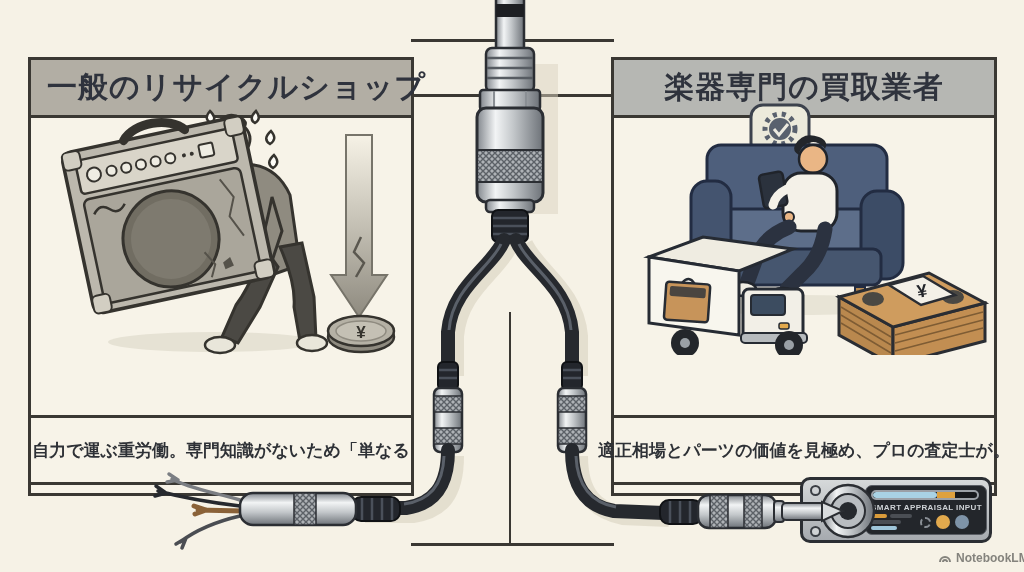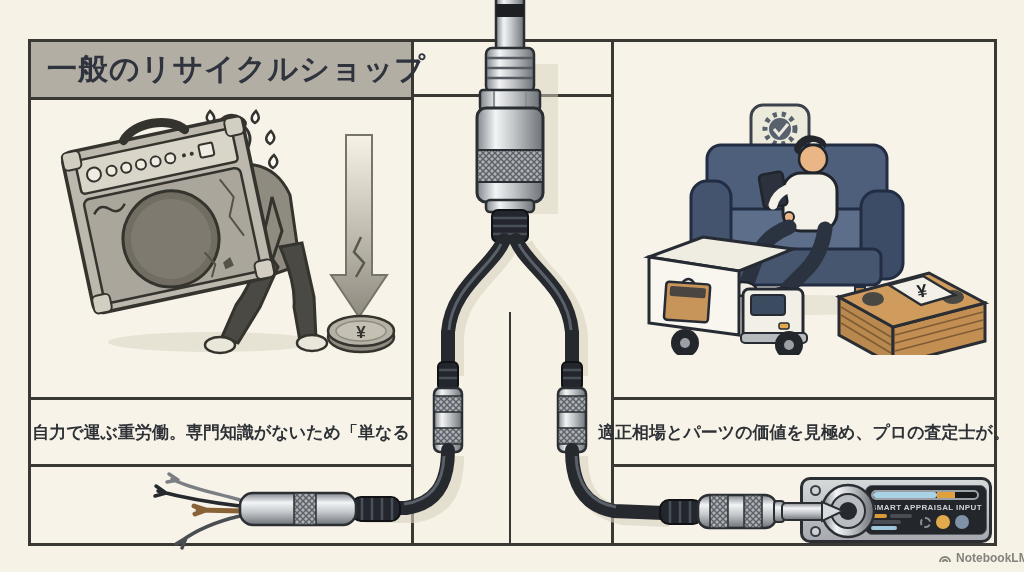--- a/index.html
+++ b/index.html
@@ -1,19 +1,19 @@
 <!DOCTYPE html>
 <html><head>
 <meta charset="utf-8">
 <style>
   html,body{margin:0;padding:0;}
   body{font-family:"Liberation Sans","DejaVu Sans",sans-serif;}
   #stage{position:relative;width:1024px;height:572px;background:#f6f2e6;overflow:hidden;}
 
-  .panel{position:absolute;top:39px;height:507px;border:3px solid #3a3833;box-sizing:border-box;background:#f7f3e8;}
+  .panel{position:absolute;top:57px;height:439px;border:3px solid #3a3833;box-sizing:border-box;background:#f7f3e8;}
   #panel-left{left:28px;width:386px;}
   #panel-right{left:611px;width:386px;}
 
   .panel-header{position:absolute;left:0;top:0;width:100%;height:58px;box-sizing:border-box;
     border-bottom:3px solid #3a3833;display:flex;align-items:center;}
   #panel-left .panel-header{background:#b2aea4;justify-content:flex-start;padding-left:16px;}
   #panel-right .panel-header{background:#b6b7b3;justify-content:center;}
   .panel-title{font-size:30px;font-weight:900;color:#2f333d;letter-spacing:1px;white-space:nowrap;}
 
   .panel-textbox{position:absolute;left:0;top:355px;width:100%;height:70px;box-sizing:border-box;
@@ -69,20 +69,23 @@
     <div class="panel-header">
       <div class="panel-title"></div>
       <div class="panel-title">一般のリサイクルショップ</div>
     </div>
     <div class="panel-textbox">
       <div class="body-line">自力で運ぶ重労働。専門知識がないため「単なる</div>
     </div>
   </div>
 
   <div id="panel-right" class="panel">
+    <div class="panel-header">
+      <div class="panel-title">楽器専門の買取業者</div>
+    </div>
     <div class="panel-textbox">
       <div class="body-line">適正相場とパーツの価値を見極め、プロの査定士が。</div>
     </div>
   </div>
 
   <svg id="art-left" style="left:28px;top:97px;" width="386" height="258" viewBox="0 0 386 258">
     <defs>
       <linearGradient id="arrowGrad" x1="0" y1="0" x2="0" y2="1">
         <stop offset="0" stop-color="#f6f2e6"></stop>
           <stop offset="0.45" stop-color="#c9c5b9"></stop>

